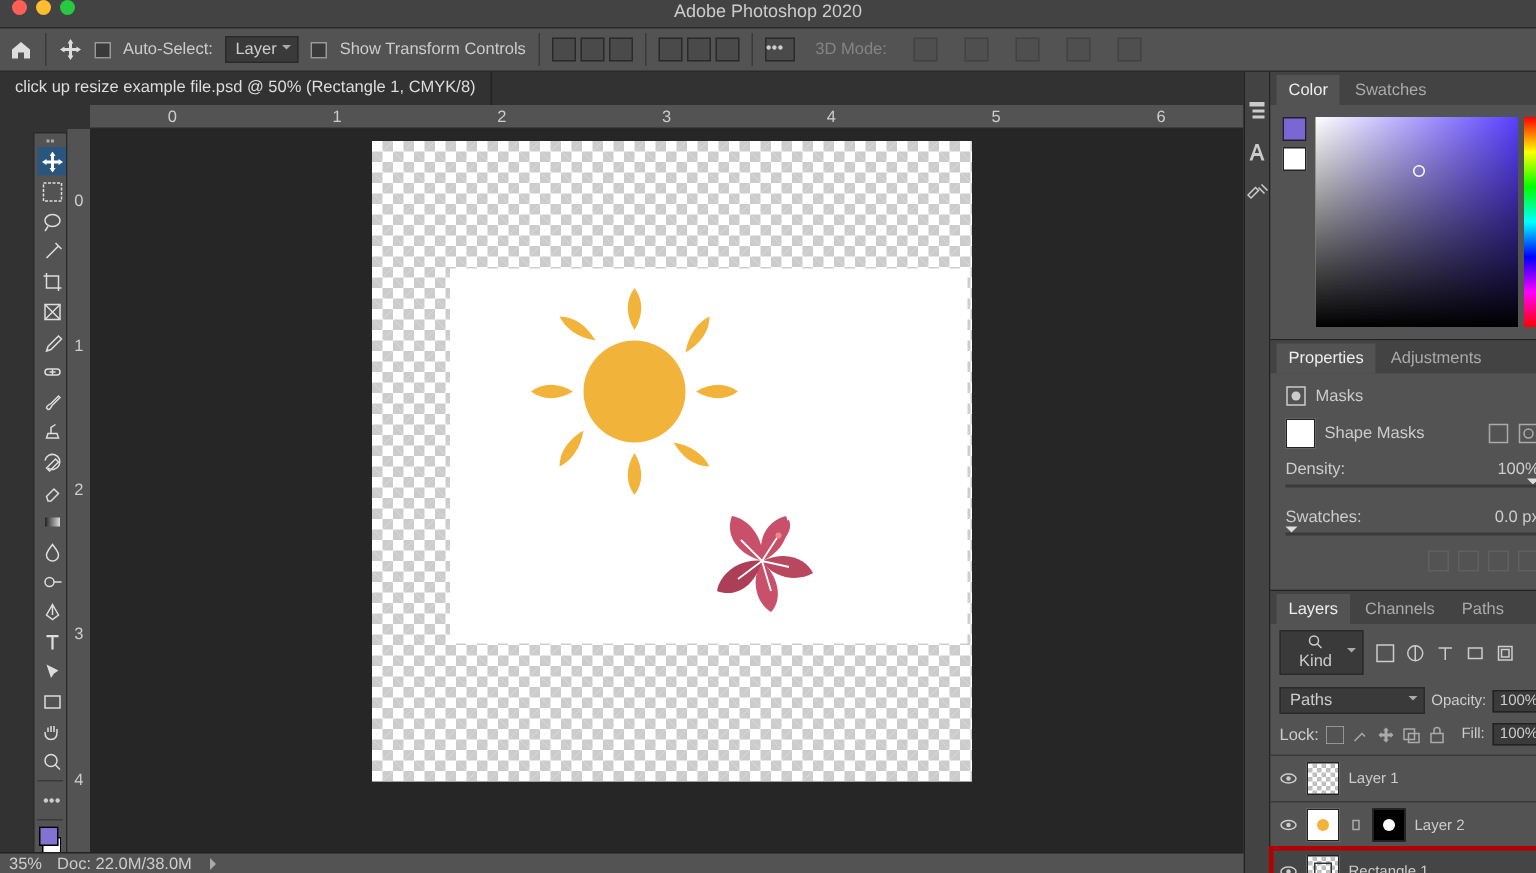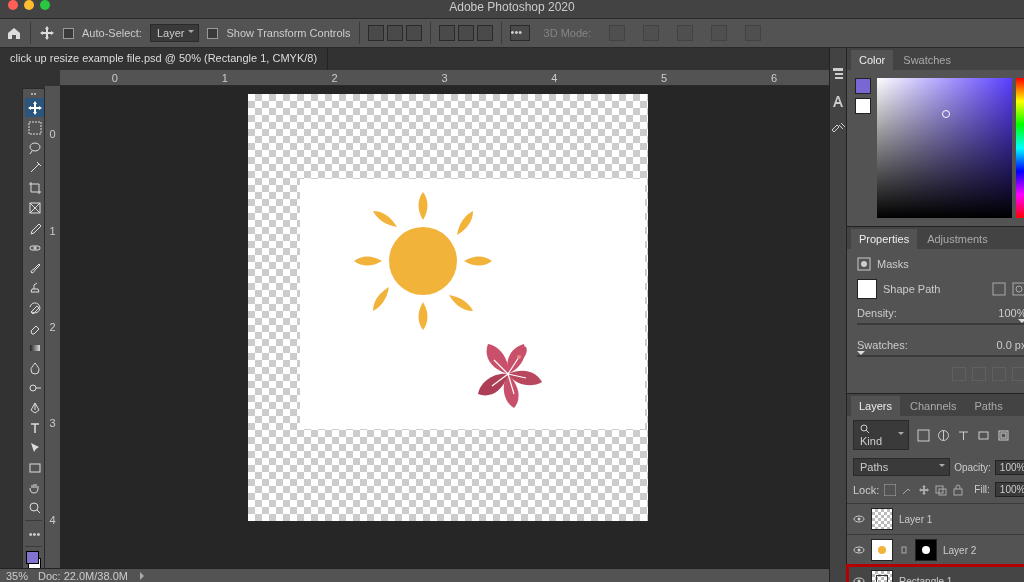--- a/index.html
+++ b/index.html
@@ -78,21 +78,21 @@
 .prow{ display:flex; align-items:center; gap:6px; margin-bottom:8px; font-size:10px;}
 .prow .wbox{ width:20px; height:20px; background:#fff; border:1px solid #222;}
 .slider-row{ display:flex; justify-content:space-between; font-size:10px; margin-top:8px;}
 .slider{ height:2px; background:#3a3a3a; margin-top:4px; position:relative;}
 .slider .knob{ position:absolute; right:0; top:-4px; width:0; height:0; border:4px solid transparent; border-top-color:#ddd;}
 .prop-icons{ display:flex; justify-content:flex-end; gap:6px; margin-top:10px; opacity:.7;}
 .pi{width:14px;height:14px; border:1px solid #666;}
 
 .layerspanel .body{ padding:0; }
 .lrow1{ display:flex; align-items:center; gap:4px; padding:4px 6px; }
-.lfilter{ flex:0 0 56px; }
+.lfilter{ flex:0 0 56px;text-align:center; }
 .licns{ display:flex; gap:7px; margin-left:4px;}
 .licns .li{ width:13px; height:13px; }
 .lrow2{ display:flex; align-items:center; gap:4px; padding:4px 6px;}
 .lsmall{ font-size:10px;}
 .lval{ background:#3a3a3a; border:1px solid #222; padding:1px 4px; font-size:10px;}
 .lockrow{ display:flex; align-items:center; gap:5px; padding:2px 6px 6px; font-size:10px;}
 .lockrow .li{ width:12px; height:12px;}
 .layerlist{ }
 .layer{ display:flex; align-items:center; gap:6px; padding:4px 6px; border-top:1px solid #3a3a3a;}
 .layer.selected{ background:#454545; outline:3px solid #b40000; outline-offset:-2px; }
@@ -386,21 +386,21 @@
       <div class="body">
         <div class="prow">
             <svg width="14" height="14">
               <rect x="1" y="1" width="12" height="12" fill="none" stroke="#ccc"></rect>
               <circle cx="7" cy="7" r="3" fill="#ccc"></circle>
             </svg>
             <span>Masks</span>
           </div>
         <div class="prow">
           <div class="wbox"></div>
-          <span>Shape Path</span>
+          <span>Shape Masks</span>
           <div style="flex:1"></div>
           <svg width="14" height="14">
               <rect x="1" y="1" width="12" height="12" fill="none" stroke="#aaa"></rect>
             </svg>
           <svg width="14" height="14">
               <rect x="1" y="1" width="12" height="12" fill="none" stroke="#aaa"></rect>
               <circle cx="7" cy="7" r="3" fill="none" stroke="#aaa"></circle>
             </svg>
         </div>
         <div class="slider-row">

